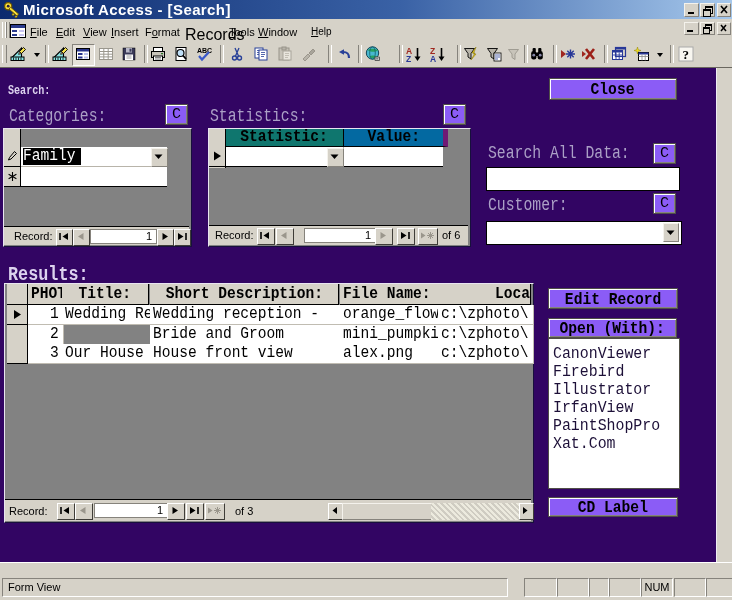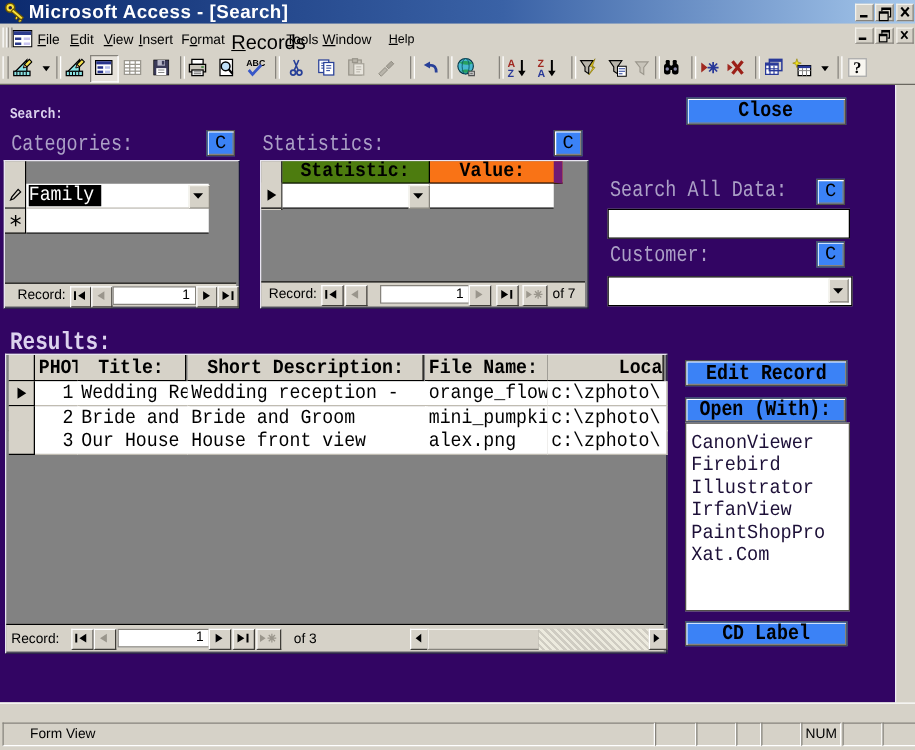--- a/index.html
+++ b/index.html
@@ -1,21 +1,21 @@
 <!DOCTYPE html>
 <html><head><meta charset="utf-8"><style>
   html,body{margin:0;padding:0;}
   body{width:732px;height:600px;overflow:hidden;font-family:"Liberation Sans",sans-serif;}
   #root{position:relative;width:732px;height:600px;background:#d6d2c8;}
   .abs{position:absolute;}
   .mono{font-family:"Liberation Mono",monospace;}
   .sq{display:inline-block;transform-origin:0 50%;white-space:pre;}
   .sqc{display:inline-block;transform-origin:50% 50%;white-space:pre;}
   .raised{background:#d6d2c8;border-top:1px solid #f4f2ec;border-left:1px solid #f4f2ec;border-right:1px solid #86837c;border-bottom:1px solid #86837c;}
-  .btn{background:#3b82f6;box-shadow:inset 1px 1px 0 #fff, inset -1px -1px 0 #86837c;border:1px solid #504e48;}
+  .btn{background:#8b5cf6;box-shadow:inset 1px 1px 0 #fff, inset -1px -1px 0 #86837c;border:1px solid #504e48;}
   .sunken{border-top:1px solid #86837c;border-left:1px solid #86837c;border-right:1px solid #fff;border-bottom:1px solid #fff;}
   .navbtn{position:absolute;top:2px;width:16px;height:15px;background:#d6d2c8;border-top:1px solid #fff;border-left:1px solid #fff;border-right:1px solid #3f3d38;border-bottom:1px solid #3f3d38;text-align:center;}
   svg{display:block}
 </style></head><body>
 <div id="root">
 <div class="abs" style="left:0;top:0;width:732px;height:19px;background:linear-gradient(90deg,#0c2a6e 0%,#3a62a6 55%,#a6c8ec 100%);"></div>
 <svg class="abs" style="left:3px;top:1px" width="18" height="17" viewBox="0 0 18 17">
  <circle cx="5.2" cy="5.2" r="3.6" fill="#f8e23c" stroke="#6b5400" stroke-width="1.2"></circle>
  <circle cx="5.2" cy="5.2" r="1.4" fill="#2a2040"></circle>
  <path d="M7.6 6.2 L15.6 13 L14 14.9 L6 8.1 Z" fill="#f8e23c" stroke="#6b5400" stroke-width="0.9"></path>
@@ -300,22 +300,22 @@
         <div class="navbtn" style="left:170px;width:15px;">
           <svg width="14" height="13">
             <path d="M11 3 v7" stroke="#000" stroke-width="1.6"></path>
             <path d="M3 3 L3 10 L8.5 6.5 Z" fill="#000"></path>
           </svg>
         </div>
       </div>
     </div>
     <div class="abs" style="left:208px;top:128px;width:261px;height:117px;background:#828282;border-top:1px solid #e8e4f0;border-left:1px solid #e8e4f0;border-right:1px solid #18103c;border-bottom:1px solid #18103c;">
       <div class="abs" style="left:0;top:0;width:16px;height:39px;background:#d6d2c8;border-right:1px solid #000;"></div>
-      <div class="abs mono" style="left:17px;top:0;width:117px;height:17px;background:#4d7c0f;border-bottom:1px solid #000;border-right:1px solid #000;font-weight:bold;font-size:16px;text-align:center;line-height:17px;"><span class="sqc" style="transform:scaleX(0.91)">Statistic:</span></div>
-      <div class="abs mono" style="left:135px;top:0;width:99px;height:17px;background:#f97316;border-bottom:1px solid #000;border-right:7px solid #701a75;font-weight:bold;font-size:16px;text-align:center;line-height:17px;"><span class="sqc" style="transform:scaleX(0.91)">Value:</span></div>
+      <div class="abs mono" style="left:17px;top:0;width:117px;height:17px;background:#0f766e;border-bottom:1px solid #000;border-right:1px solid #000;font-weight:bold;font-size:16px;text-align:center;line-height:17px;"><span class="sqc" style="transform:scaleX(0.91)">Statistic:</span></div>
+      <div class="abs mono" style="left:135px;top:0;width:99px;height:17px;background:#0369a1;border-bottom:1px solid #000;border-right:5px solid #701a75;font-weight:bold;font-size:16px;text-align:center;line-height:17px;"><span class="sqc" style="transform:scaleX(0.91)">Value:</span></div>
       <div class="abs" style="left:17px;top:18px;width:117px;height:19px;background:#fff;border-bottom:1px solid #000;border-right:1px solid #b8b4aa;"></div>
       <div class="abs" style="left:135px;top:18px;width:99px;height:19px;background:#fff;border-bottom:1px solid #000;"></div>
       <div class="abs" style="left:0;top:17px;width:16px;height:20px;border-bottom:1px solid #000;background:#d6d2c8"></div>
       <svg class="abs" style="left:4px;top:21px" width="9" height="12">
         <path d="M1 1.5 L1 10.5 L8 6 Z" fill="#000"></path>
       </svg>
       <div class="abs raised" style="left:118px;top:18.5px;width:15px;height:17px;background:#d6d2c8;"></div>
       <svg class="abs" style="left:121px;top:25px" width="9" height="6">
         <path d="M0.5 0.5 L8.5 0.5 L4.5 5 Z" fill="#000"></path>
       </svg>
@@ -345,42 +345,41 @@
           </svg>
         </div>
         <div class="navbtn" style="left:209px;width:18px;">
           <svg width="16" height="13">
             <path d="M2 3.5 L2 9.5 L6.5 6.5 Z" fill="#9a968c"></path>
             <g stroke="#9a968c" stroke-width="1">
               <path d="M11.5 3 v7 M8 6.5 h7 M9 4 l5 5 M14 4 l-5 5"></path>
             </g>
           </svg>
         </div>
-        <div class="abs" style="left:233px;top:3px;font-size:11px;color:#000">of 7</div>
+        <div class="abs" style="left:233px;top:3px;font-size:11px;color:#000">of 6</div>
       </div>
     </div>
     <div class="abs" style="left:4px;top:283px;width:528px;height:238px;background:#828282;border-top:1px solid #e8e4f0;border-left:1px solid #e8e4f0;border-right:1px solid #18103c;border-bottom:1px solid #18103c;">
       <div class="abs" style="left:2px;top:0;width:20px;height:20px;background:#d6d2c8;border-right:1px solid #000;border-bottom:1px solid #000;"></div>
       <div class="abs mono" style="left:23px;top:0;width:32px;height:20px;background:#d6d2c8;border-right:1px solid #000;border-bottom:1px solid #000;font-weight:bold;font-size:16px;line-height:20px;text-align:left;padding-left:3px;overflow:hidden;white-space:pre;"><span class="sq" style="transform:scaleX(0.91);">PHOTO</span></div>
       <div class="abs mono" style="left:57px;top:0;width:86px;height:20px;background:#d6d2c8;border-right:1px solid #000;border-bottom:1px solid #000;font-weight:bold;font-size:16px;line-height:20px;text-align:center;overflow:hidden;white-space:pre;"><span class="sqc" style="transform:scaleX(0.91);">Title:</span></div>
       <div class="abs mono" style="left:145px;top:0;width:188px;height:20px;background:#d6d2c8;border-right:1px solid #000;border-bottom:1px solid #000;font-weight:bold;font-size:16px;line-height:20px;text-align:center;overflow:hidden;white-space:pre;"><span class="sqc" style="transform:scaleX(0.91);">Short Description:</span></div>
       <div class="abs mono" style="left:335px;top:0;width:95px;height:20px;background:#d6d2c8;border-right:1px solid #000;border-bottom:1px solid #000;font-weight:bold;font-size:16px;line-height:20px;text-align:left;padding-left:3px;overflow:hidden;white-space:pre;"><span class="sq" style="transform:scaleX(0.91);">File Name:</span></div>
       <div class="abs mono" style="left:433px;top:0;width:92px;height:20px;background:#d6d2c8;border-right:1px solid #000;border-bottom:1px solid #000;font-weight:bold;font-size:16px;line-height:20px;text-align:left;overflow:hidden;white-space:pre;"><span class="sq" style="transform:scaleX(0.91);margin-left:57px;">Location:</span></div>
       <div class="abs" style="left:2px;top:21.0px;width:20px;height:19px;background:#d6d2c8;border-right:1px solid #000;border-bottom:1px solid #000;"></div>
       <svg class="abs" style="left:8px;top:25.0px" width="9" height="11">
         <path d="M1 1 L1 10 L8 5.5 Z" fill="#000"></path>
       </svg>
       <div class="abs mono" style="left:23px;top:21.0px;width:32px;height:19px;background:#fff;border-right:1px solid #c0bcb2;border-bottom:1px solid #c0bcb2;font-size:16px;line-height:19px;text-align:right;padding-right:3px;overflow:hidden;white-space:pre;color:#000;"><span class="sq" style="transform:scaleX(0.91)">1</span></div>
       <div class="abs mono" style="left:57px;top:21.0px;width:86px;height:19px;background:#fff;border-right:1px solid #c0bcb2;border-bottom:1px solid #c0bcb2;font-size:16px;line-height:19px;text-align:left;padding-left:3px;overflow:hidden;white-space:pre;color:#000;"><span class="sq" style="transform:scaleX(0.91)">Wedding Re</span></div>
       <div class="abs mono" style="left:145px;top:21.0px;width:188px;height:19px;background:#fff;border-right:1px solid #c0bcb2;border-bottom:1px solid #c0bcb2;font-size:16px;line-height:19px;text-align:left;padding-left:3px;overflow:hidden;white-space:pre;color:#000;"><span class="sq" style="transform:scaleX(0.91)">Wedding reception - </span></div>
       <div class="abs mono" style="left:335px;top:21.0px;width:95px;height:19px;background:#fff;border-right:1px solid #c0bcb2;border-bottom:1px solid #c0bcb2;font-size:16px;line-height:19px;text-align:left;padding-left:3px;overflow:hidden;white-space:pre;color:#000;"><span class="sq" style="transform:scaleX(0.91)">orange_flowers.jpg</span></div>
       <div class="abs mono" style="left:433px;top:21.0px;width:92px;height:19px;background:#fff;border-right:1px solid #c0bcb2;border-bottom:1px solid #c0bcb2;font-size:16px;line-height:19px;text-align:left;padding-left:3px;overflow:hidden;white-space:pre;color:#000;"><span class="sq" style="transform:scaleX(0.91)">c:\zphoto\</span></div>
       <div class="abs" style="left:2px;top:40.5px;width:20px;height:19px;background:#d6d2c8;border-right:1px solid #000;border-bottom:1px solid #000;"></div>
       <div class="abs mono" style="left:23px;top:40.5px;width:32px;height:19px;background:#fff;border-right:1px solid #c0bcb2;border-bottom:1px solid #c0bcb2;font-size:16px;line-height:19px;text-align:right;padding-right:3px;overflow:hidden;white-space:pre;color:#000;"><span class="sq" style="transform:scaleX(0.91)">2</span></div>
-      <div class="abs mono" style="left:57px;top:40.5px;width:86px;height:19px;background:#fff;border-right:1px solid #c0bcb2;border-bottom:1px solid #c0bcb2;font-size:16px;line-height:19px;text-align:left;padding-left:3px;overflow:hidden;white-space:pre;color:#000;"><span class="sq" style="transform:scaleX(0.91)">Bride and </span></div>
       <div class="abs mono" style="left:145px;top:40.5px;width:188px;height:19px;background:#fff;border-right:1px solid #c0bcb2;border-bottom:1px solid #c0bcb2;font-size:16px;line-height:19px;text-align:left;padding-left:3px;overflow:hidden;white-space:pre;color:#000;"><span class="sq" style="transform:scaleX(0.91)">Bride and Groom</span></div>
       <div class="abs mono" style="left:335px;top:40.5px;width:95px;height:19px;background:#fff;border-right:1px solid #c0bcb2;border-bottom:1px solid #c0bcb2;font-size:16px;line-height:19px;text-align:left;padding-left:3px;overflow:hidden;white-space:pre;color:#000;"><span class="sq" style="transform:scaleX(0.91)">mini_pumpkins.jpg</span></div>
       <div class="abs mono" style="left:433px;top:40.5px;width:92px;height:19px;background:#fff;border-right:1px solid #c0bcb2;border-bottom:1px solid #c0bcb2;font-size:16px;line-height:19px;text-align:left;padding-left:3px;overflow:hidden;white-space:pre;color:#000;"><span class="sq" style="transform:scaleX(0.91)">c:\zphoto\</span></div>
       <div class="abs" style="left:2px;top:60.0px;width:20px;height:19px;background:#d6d2c8;border-right:1px solid #000;border-bottom:1px solid #000;"></div>
       <div class="abs mono" style="left:23px;top:60.0px;width:32px;height:19px;background:#fff;border-right:1px solid #c0bcb2;border-bottom:1px solid #c0bcb2;font-size:16px;line-height:19px;text-align:right;padding-right:3px;overflow:hidden;white-space:pre;color:#000;"><span class="sq" style="transform:scaleX(0.91)">3</span></div>
       <div class="abs mono" style="left:57px;top:60.0px;width:86px;height:19px;background:#fff;border-right:1px solid #c0bcb2;border-bottom:1px solid #c0bcb2;font-size:16px;line-height:19px;text-align:left;padding-left:3px;overflow:hidden;white-space:pre;color:#000;"><span class="sq" style="transform:scaleX(0.91)">Our House </span></div>
       <div class="abs mono" style="left:145px;top:60.0px;width:188px;height:19px;background:#fff;border-right:1px solid #c0bcb2;border-bottom:1px solid #c0bcb2;font-size:16px;line-height:19px;text-align:left;padding-left:3px;overflow:hidden;white-space:pre;color:#000;"><span class="sq" style="transform:scaleX(0.91)">House front view</span></div>
       <div class="abs mono" style="left:335px;top:60.0px;width:95px;height:19px;background:#fff;border-right:1px solid #c0bcb2;border-bottom:1px solid #c0bcb2;font-size:16px;line-height:19px;text-align:left;padding-left:3px;overflow:hidden;white-space:pre;color:#000;"><span class="sq" style="transform:scaleX(0.91)">alex.png</span></div>
       <div class="abs mono" style="left:433px;top:60.0px;width:92px;height:19px;background:#fff;border-right:1px solid #c0bcb2;border-bottom:1px solid #c0bcb2;font-size:16px;line-height:19px;text-align:left;padding-left:3px;overflow:hidden;white-space:pre;color:#000;"><span class="sq" style="transform:scaleX(0.91)">c:\zphoto\</span></div>
       <div class="abs" style="left:0;top:215px;width:526px;height:21px;background:#d6d2c8;border-top:1px solid #000;">
@@ -425,20 +424,20 @@
         <div class="abs raised" style="left:337px;top:3px;width:88px;height:15px;"></div>
         <div class="abs" style="left:426px;top:3px;width:88px;height:17px;background-image:repeating-linear-gradient(45deg,#eceade 0 2px,#cfccc2 2px 4px);"></div>
         <div class="navbtn" style="left:514px;top:3px;width:13px;">
           <svg width="11" height="13">
             <path d="M3 3 L3 10 L7.5 6.5 Z" fill="#000"></path>
           </svg>
         </div>
       </div>
     </div>
     <div class="abs" style="left:0;top:562px;width:732px;height:38px;background:#d6d2c8;border-top:1px solid #fff;"></div>
-    <div class="abs sunken" style="left:2px;top:578px;width:499px;height:17px;font-size:11px;color:#000;padding-left:21px;line-height:17px;">Form View</div>
+    <div class="abs sunken" style="left:2px;top:578px;width:499px;height:17px;font-size:11px;color:#000;padding-left:5px;line-height:17px;">Form View</div>
     <div class="abs sunken" style="left:524px;top:578px;width:31px;height:17px;font-size:11px;color:#000;text-align:center;line-height:17px;"></div>
     <div class="abs sunken" style="left:557px;top:578px;width:30px;height:17px;font-size:11px;color:#000;text-align:center;line-height:17px;"></div>
     <div class="abs sunken" style="left:589px;top:578px;width:18px;height:17px;font-size:11px;color:#000;text-align:center;line-height:17px;"></div>
     <div class="abs sunken" style="left:609px;top:578px;width:30px;height:17px;font-size:11px;color:#000;text-align:center;line-height:17px;"></div>
     <div class="abs sunken" style="left:641px;top:578px;width:30px;height:17px;font-size:11px;color:#000;text-align:center;line-height:17px;">NUM</div>
     <div class="abs sunken" style="left:674px;top:578px;width:30px;height:17px;font-size:11px;color:#000;text-align:center;line-height:17px;"></div>
     <div class="abs sunken" style="left:706px;top:578px;width:25px;height:17px;font-size:11px;color:#000;text-align:center;line-height:17px;"></div>
   </div>
 </body></html>

